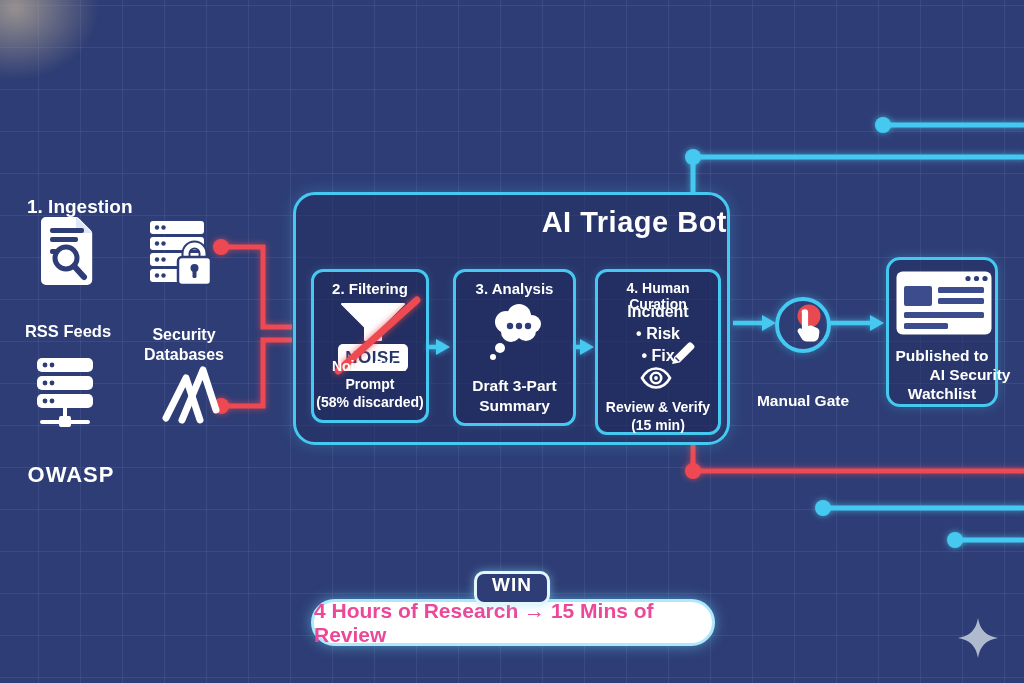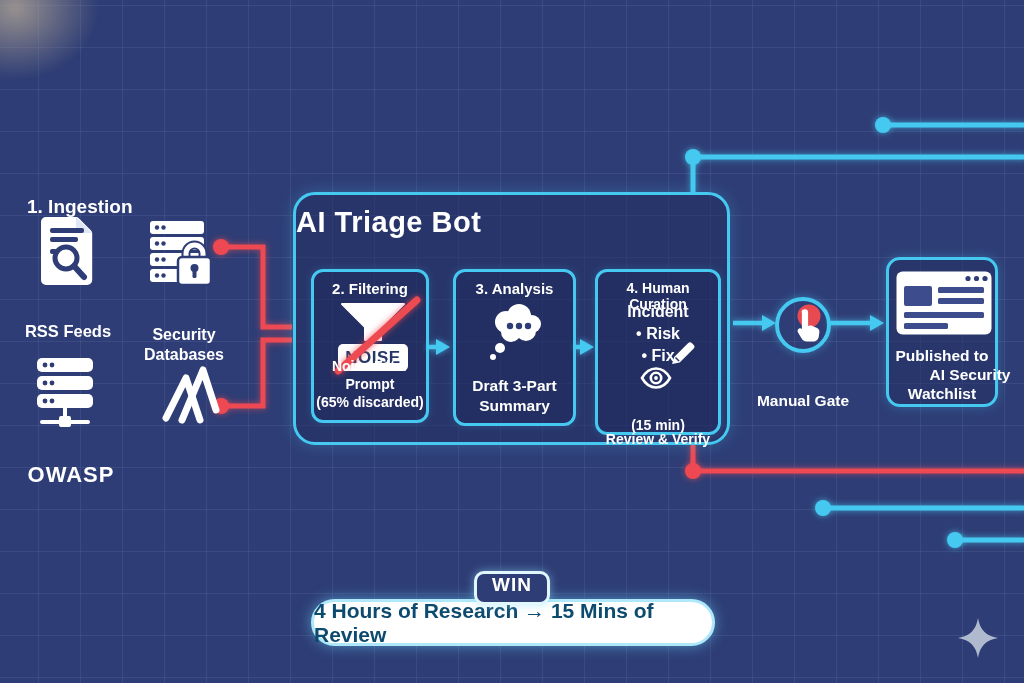--- a/index.html
+++ b/index.html
@@ -14,21 +14,21 @@
   }
   .abs{position:absolute;}
   .lbl{position:absolute;text-align:center;color:#fff;font-weight:600;margin-top:28px;}
   .smudge{position:absolute;left:-34px;top:-34px;width:140px;height:120px;
     background:radial-gradient(ellipse at 35% 35%, rgba(170,160,148,.85), rgba(170,160,148,0) 65%);
     filter:blur(2px);}
   .wires{position:absolute;left:0;top:0;pointer-events:none;}
   .bigbox{position:absolute;left:293px;top:192px;width:437px;height:253px;
     border:3.5px solid #45c9f1;border-radius:22px;background:rgba(33,46,95,.5);
     box-shadow:0 0 16px rgba(69,201,241,.28);box-sizing:border-box;}
-  .bigtitle{position:absolute;top:11px;left:0;width:100%;text-align:left;
+  .bigtitle{position:absolute;top:11px;left:0;width:100%;text-align:right;
     font-size:29px;font-weight:bold;letter-spacing:.5px;}
   .step{position:absolute;border:3px solid #45c9f1;border-radius:12px;
     background:rgba(26,38,82,.35);box-sizing:border-box;box-shadow:0 0 8px rgba(69,201,241,.2);}
   .steptitle{position:absolute;top:8px;left:0;width:100%;text-align:center;
     font-size:15px;font-weight:bold;}
   .cap{position:absolute;left:0;width:100%;text-align:center;font-size:14px;font-weight:600;line-height:1.3;}
   .noise-tag{position:absolute;left:24px;top:72px;width:70px;height:27px;background:#fff;
     border-radius:5px;color:#233767;font-weight:800;font-size:17px;line-height:27px;
     text-align:center;letter-spacing:.5px;}
   .slash{position:absolute;left:7px;top:60px;width:113px;height:7px;background:#ee4a52;
@@ -37,21 +37,21 @@
     border-radius:50%;box-sizing:border-box;box-shadow:0 0 10px rgba(69,201,241,.45);}
   .outbox{position:absolute;left:886px;top:257px;width:112px;height:150px;border:3px solid #45c9f1;
     border-radius:14px;background:rgba(33,46,95,.45);box-sizing:border-box;
     box-shadow:0 0 12px rgba(69,201,241,.3);}
   .win-badge{position:absolute;left:474px;top:571px;width:76px;height:34px;background:#2e3d75;
     border:3px solid #e2f6fe;border-radius:10px;display:flex;justify-content:center;
     font-size:19px;font-weight:bold;letter-spacing:1px;box-sizing:border-box;
     box-shadow:0 0 10px rgba(140,220,250,.55);z-index:6;}
   .pill{position:absolute;left:311px;top:599px;width:404px;height:47px;background:#fff;
     border:3px solid #aee8fa;border-radius:26px;display:flex;align-items:center;justify-content:center;
-    font-size:21px;font-weight:bold;color:#0c4a6e;box-sizing:border-box;
+    font-size:21px;font-weight:bold;color:#ec4899;box-sizing:border-box;
     box-shadow:0 0 14px rgba(100,205,245,.6);z-index:5;}
 </style>
 </head>
 <body>
 
 <div class="canvas">
 
   <div class="smudge"></div>
 
   <svg class="wires" width="1024" height="683">
@@ -154,21 +154,21 @@
     <div class="bigtitle">AI Triage Bot</div>
 
     <div class="step" style="left:15px;top:74px;width:118px;height:154px;">
       <div class="steptitle">2. Filtering</div>
       <svg class="abs" style="left:26px;top:30px;" width="66" height="40" viewBox="0 0 66 40">
         <path d="M2 2h62L41 25v13H25V25L2 2z" fill="#fff" stroke="#fff" stroke-width="2" stroke-linejoin="round"></path>
       </svg>
       <div class="noise-tag">NOISE</div>
       <div class="slash"></div>
       <div class="cap" style="bottom:27px;">Noise Filter Prompt</div>
-      <div class="cap" style="bottom:9px;">(65% discarded)</div>
+      <div class="cap" style="bottom:9px;">(58% discarded)</div>
     </div>
 
     <div class="step" style="left:157px;top:74px;width:123px;height:157px;">
       <div class="steptitle">3. Analysis</div>
       <svg class="abs" style="left:28px;top:30px;" width="66" height="60" viewBox="0 0 66 60">
         <g fill="#fff">
           <circle cx="22" cy="20" r="11"></circle>
             <circle cx="35" cy="14" r="12"></circle>
             <circle cx="48" cy="22" r="9"></circle>
           <circle cx="42" cy="29" r="10"></circle>
@@ -194,21 +194,21 @@
       <div class="cap" style="top:74px;font-size:16px;">• Fix</div>
       <svg class="abs" style="left:72px;top:68px;" width="26" height="26" viewBox="0 0 26 26">
         <path d="M2 24l2.2-7L18 3.3a2.8 2.8 0 0 1 4 0l1.5 1.5a2.8 2.8 0 0 1 0 4L9.7 22.5 2 24z" fill="#fff"></path>
         <line x1="5.5" y1="17.5" x2="9" y2="21" stroke="#2e3d75" stroke-width="1.6"></line>
       </svg>
       <svg class="abs" style="left:42px;top:95px;" width="32" height="22" viewBox="0 0 32 22">
         <path d="M2 11C6 4 11 1.5 16 1.5s10 2.5 14 9.5c-4 7-9 9.5-14 9.5S6 18 2 11z" fill="none" stroke="#fff" stroke-width="2.6"></path>
         <circle cx="16" cy="11" r="5.2" fill="none" stroke="#fff" stroke-width="2.6"></circle>
         <circle cx="16" cy="11" r="1.9" fill="#fff"></circle>
       </svg>
-      <div class="cap" style="top:126px;margin-top:32px;">Review &amp; Verify</div>
+      <div class="cap" style="top:126px;">Review &amp; Verify</div>
       <div class="cap" style="top:144px;">(15 min)</div>
     </div>
   </div>
 
   <div class="gate-ring"></div>
   <svg class="abs" style="left:781px;top:303px;" width="44" height="44" viewBox="0 0 44 44">
     <circle cx="28" cy="13" r="11.5" fill="#e84a52"></circle>
     <path d="M20.5 9.5a3.3 3.3 0 0 1 6.6 0V23l1.8-.4c.9-.2 1.8-.1 2.6.3l4.6 2.1c1.6.7 2.5 2.4 2.3 4.1l-.6 4.3c-.4 2.9-2.9 5.1-5.8 5.1h-6.2c-2.1 0-4.1-1.1-5.2-3l-3.7-6.3c-.7-1.2-.3-2.8.9-3.5 1-.6 2.3-.4 3.1.4V9.5z" fill="#fff"></path>
   </svg>
   <div class="lbl" style="left:748px;top:364px;width:110px;font-size:15.5px;">Manual Gate</div>

